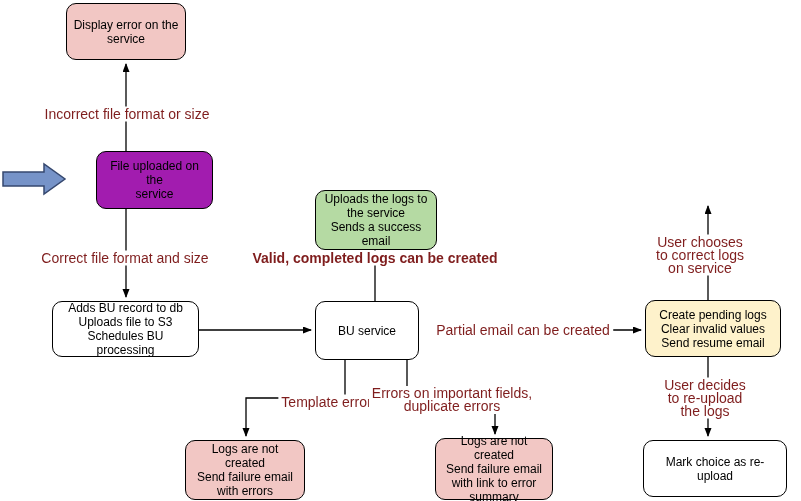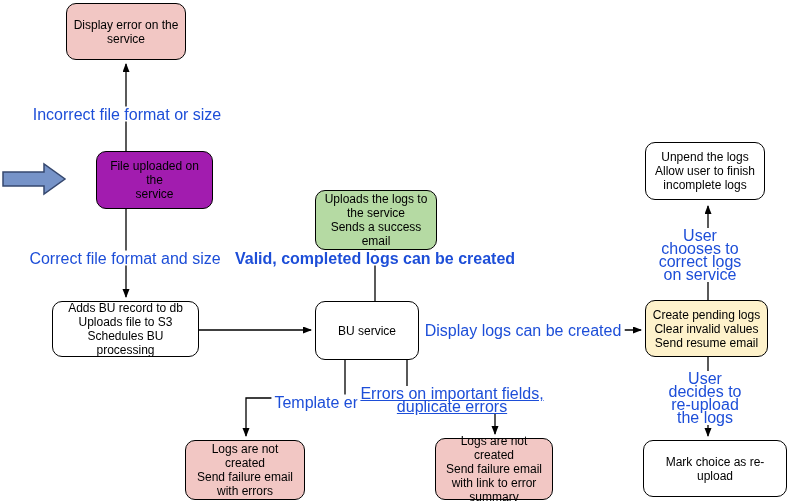--- a/index.html
+++ b/index.html
@@ -14,21 +14,21 @@
     display:flex;align-items:center;justify-content:center;
     text-align:center;
     font-size:12px;line-height:14px;color:#000;
     white-space:pre-line;
     padding:18px 4px;
   }
   .elabel{
     position:absolute;
     transform:translate(-50%,-50%);
     background:#ffffff;
-    font-size:16px;line-height:13px;color:#1d4ed8;
+    font-size:14px;line-height:13px;color:#7f1d1d;
     text-align:center;
     white-space:pre-line;
     padding:1px 3px;
   }
 </style>
 </head>
 <body>
 
 <div id="canvas">
 
@@ -57,39 +57,36 @@
   <div class="node" style="left: 68px; top: 151px; width: 117px; height: 58px; background: #a21caf; margin-left: 28px;">File uploaded on the
 service</div>
   <div class="node" style="left: 52px; top: 301px; width: 147px; height: 56px; background: rgb(255, 255, 255);">Adds BU record to db
 Uploads file to S3
 Schedules BU processing</div>
   <div class="node" style="left: 315px; top: 301px; width: 104px; height: 59px; background: rgb(255, 255, 255);">BU service</div>
   <div class="node" style="left: 315px; top: 150px; width: 122px; height: 60px; background: rgb(181, 218, 163); margin-top: 40px;">Uploads the logs to
 the service
 Sends a success
 email</div>
-  <div class="node" style="left: 645px; top: 300px; width: 123px; height: 57px; background: rgb(254, 242, 203);">Create pending logs
+  <div class="node" style="left: 645px; top: 300px; width: 136px; height: 57px; background: rgb(254, 242, 203);">Create pending logs
 Clear invalid values
 Send resume email</div>
-  <div class="node" style="left: 645px; top: 142px; width: 120px; height: 58px; background: rgb(255, 255, 255);">Unpend the logs
-Allow user to finish
-incomplete logs</div>
   <div class="node" style="left: 643px; top: 440px; width: 144px; height: 57px; background: rgb(255, 255, 255);">Mark choice as re-
 upload</div>
   <div class="node" style="left: 185px; top: 440px; width: 120px; height: 60px; background: rgb(242, 199, 196);">Logs are not created
 Send failure email
 with errors</div>
   <div class="node" style="left: 435px; top: 438px; width: 118px; height: 62px; background: rgb(242, 199, 196);">Logs are not created
 Send failure email
 with link to error
 summary</div>
 
   <div class="elabel" style="left:127px; top:114px;">Incorrect file format or size</div>
   <div class="elabel" style="left:125px; top:258px;">Correct file format and size</div>
   <div class="elabel" style="left:375px; top:258px;font-weight:bold;">Valid, completed logs can be created</div>
-  <div class="elabel" style="left:523px; top:330px;">Display logs can be created</div>
+  <div class="elabel" style="left:523px; top:330px;">Partial email can be created</div>
   <div class="elabel" style="left:330px; top:402px;">Template errors</div>
-  <div class="elabel" style="left:452px; top:400px;text-decoration:underline;">Errors on important fields,
+  <div class="elabel" style="left:452px; top:400px;">Errors on important fields,
 duplicate errors</div>
   <div class="elabel" style="left:700px; top:255px;">User chooses to correct logs on service</div>
   <div class="elabel" style="left:705px; top:398px;">User decides to re-upload the logs</div>
 
 </div>
 
 </body></html>

